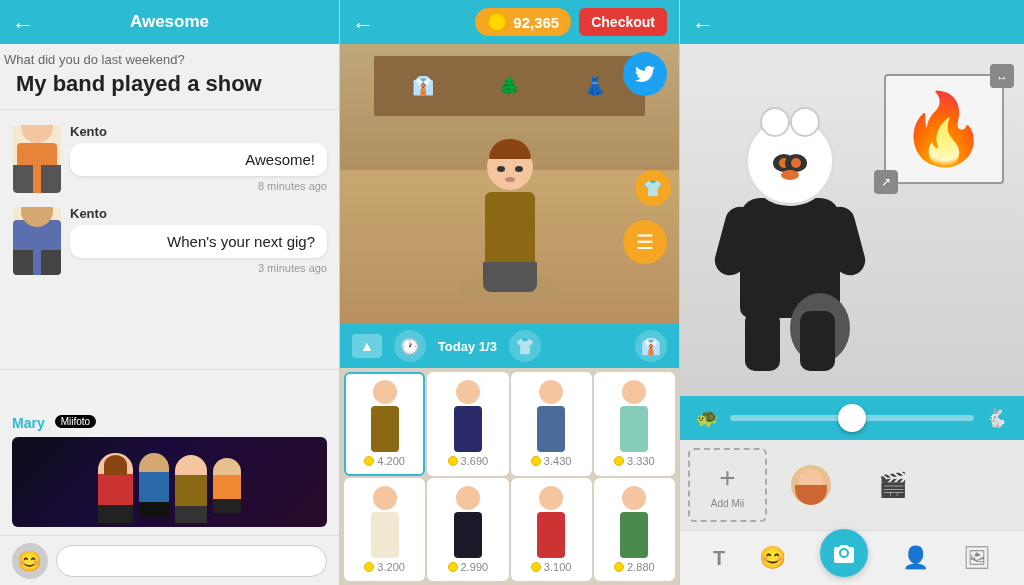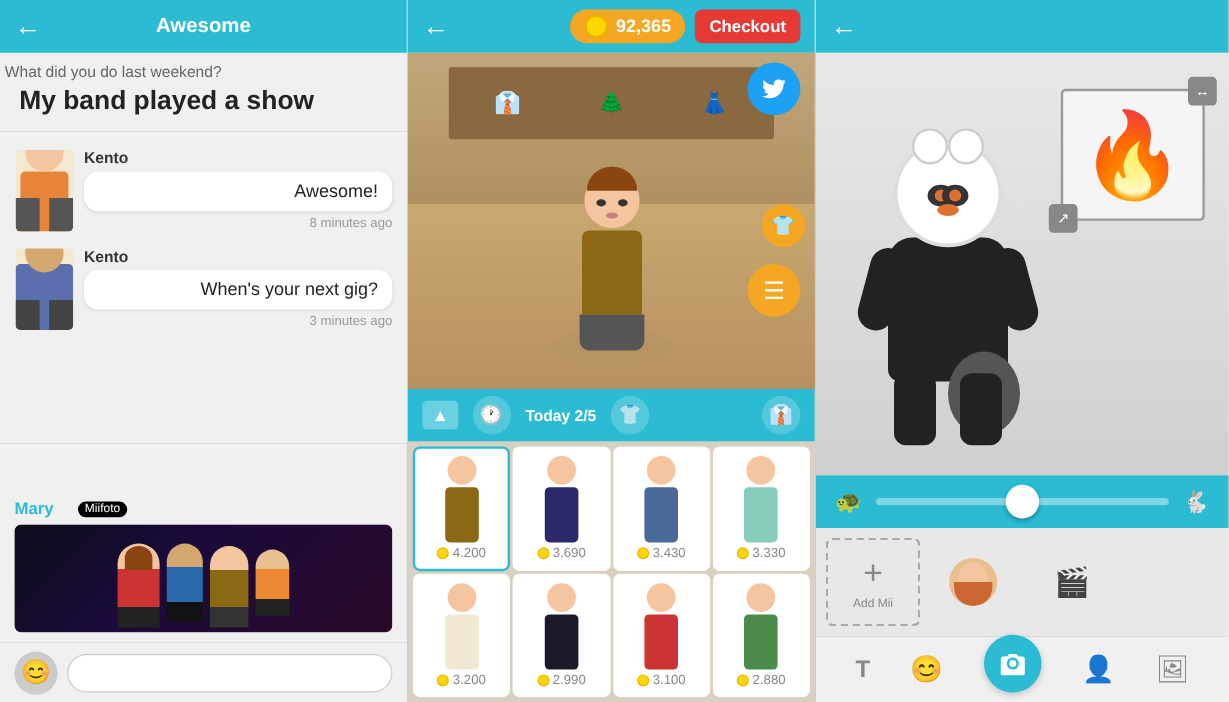--- a/index.html
+++ b/index.html
@@ -134,22 +134,22 @@
     }
 
     
     .mary-section {
       padding: 8px 12px;
       border-top: 1px solid #ddd;
       flex-shrink: 0;
     }
     .mary-header {
       display: flex;
-      align-items: flex-end;
-      gap: 20px;
+      align-items: flex-start;
+      gap: 10px;
       margin-bottom: 6px;
       margin-top: 37px;
     }
     .mary-name {
       font-size: 14px;
       font-weight: 600;
       color: #2bbcd4;
     }
     .miifoto-badge {
       background: #000000;
@@ -868,21 +868,21 @@
     <div style="position:absolute;right:8px;top:45%;background:#f5a623;width:36px;height:36px;border-radius:50%;display:flex;align-items:center;justify-content:center;font-size:16px;">👕</div>
 
     <div class="menu-btn">
       <span style="font-size:20px;color:white;">☰</span>
     </div>
   </div>
 
   <div class="panel2-controls">
     <button class="expand-btn">▲</button>
     <div class="control-icon">🕐</div>
-    <span style="color:white;font-size:13px;font-weight:600;">Today 2/5</span>
+    <span style="color:white;font-size:13px;font-weight:600;">Today 1/3</span>
     <div class="control-icon">👕</div>
     <div class="control-icon" style="margin-left:auto;">👔</div>
   </div>
 
   <div class="clothes-grid">
 
     <div class="clothes-item selected">
       <div class="clothes-figure">
         <div class="fig-head"></div>
         <div class="fig-body" style="background:#8B6914;"></div>

